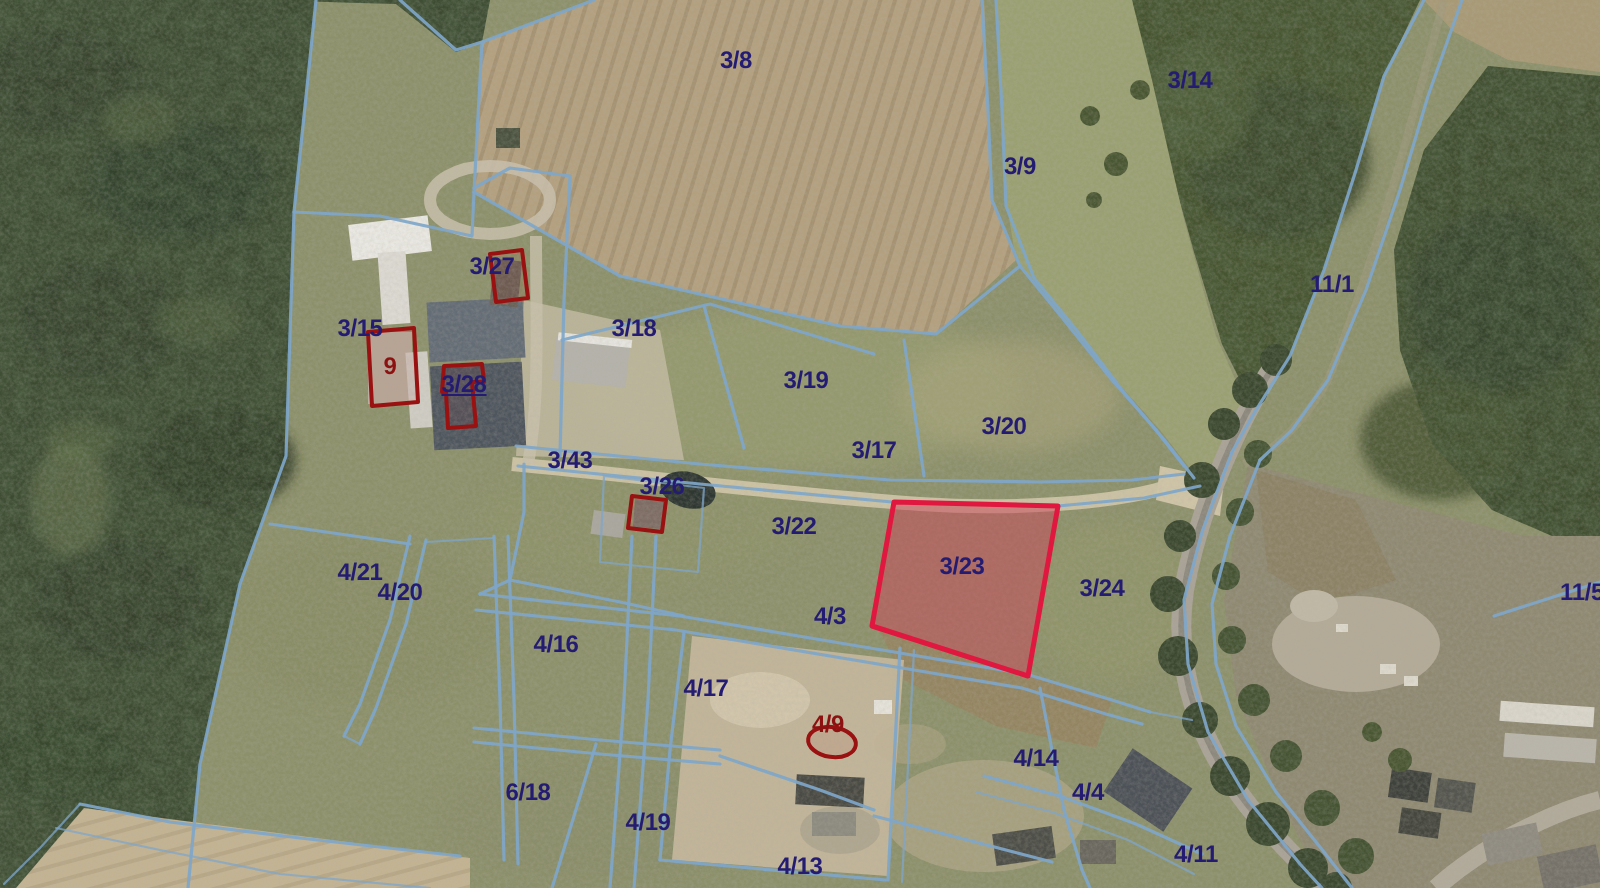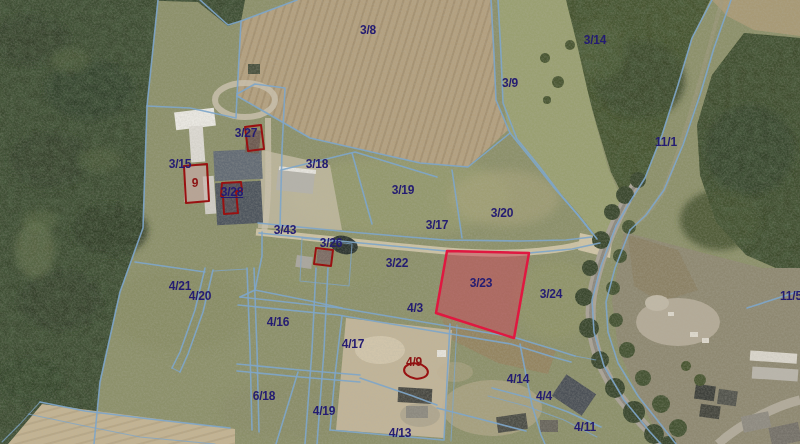--- a/index.html
+++ b/index.html
@@ -284,15 +284,15 @@
       <div class="map-label" style="left: 200px; top: 296px;">4/20</div>
       <div class="map-label" style="left: 415px; top: 308px;">4/3</div>
       <div class="map-label" style="left: 278px; top: 322px; text-align: center;">4/16</div>
       <div class="map-label" style="left: 353px; top: 344px;">4/17</div>
       <div class="map-label red" style="left: 414px; top: 362px;">4/9</div>
       <div class="map-label" style="left: 492px; top: 379px; margin-left: 26px;">4/14</div>
       <div class="map-label" style="left: 544px; top: 396px;">4/4</div>
       <div class="map-label" style="left: 264px; top: 396px;">6/18</div>
       <div class="map-label" style="left: 324px; top: 411px;">4/19</div>
       <div class="map-label" style="left: 400px; top: 433px;">4/13</div>
-      <div class="map-label" style="left: 585px; top: 427px;">4/11</div>
+      <div class="map-label" style="left: 598px; top: 427px;">4/11</div>
     </div>
 </div>
 
 </body></html>

